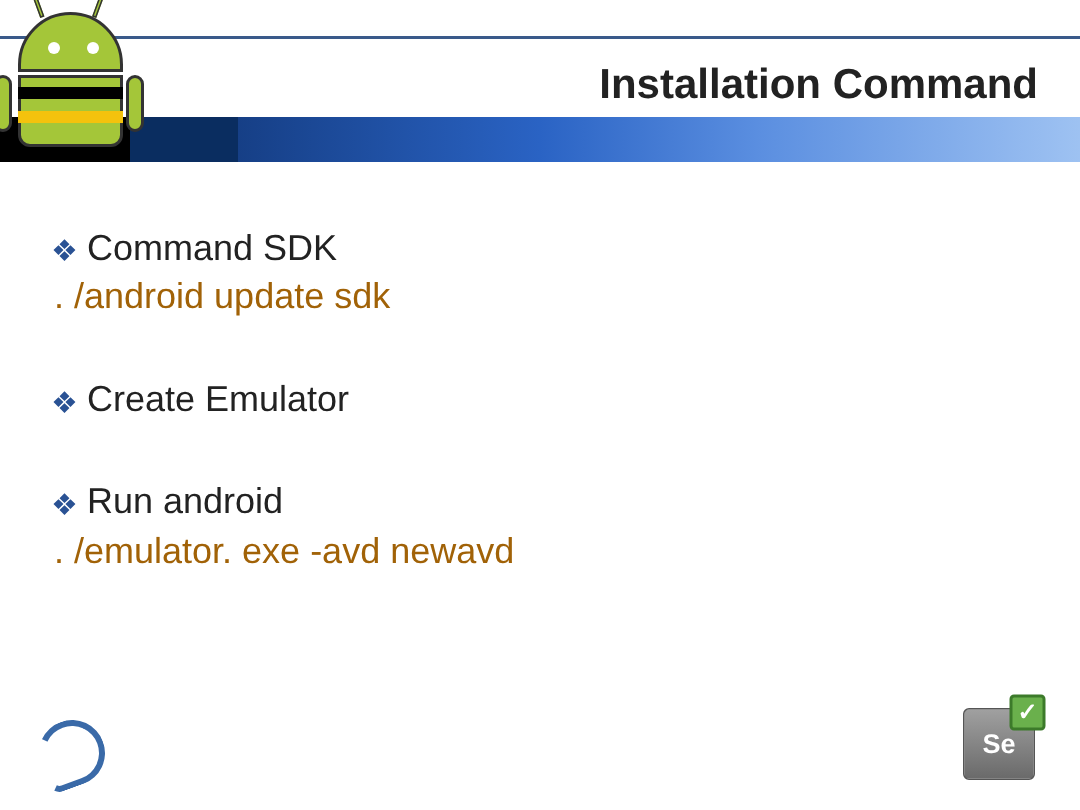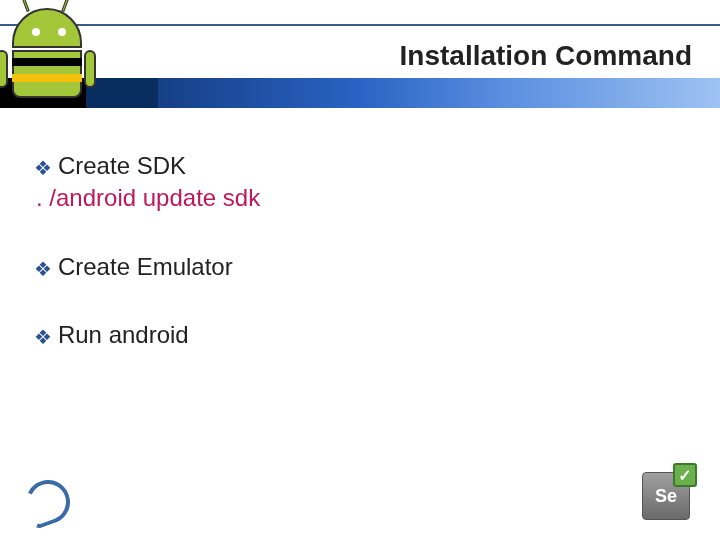--- a/index.html
+++ b/index.html
@@ -119,21 +119,21 @@
   }
   .diamond {
     color: #2a5294;
     font-size: 20px;
     line-height: 1;
     position: relative;
     top: 1px;
   }
   .cmd {
     font-size: 24px;
-    color: #be185d;
+    color: #a16207;
     line-height: 1.35;
     padding-left: 2px;
   }
 
   
   .footer-left {
     position: absolute;
     left: 26px;
     bottom: 16px;
     width: 44px; height: 44px;
@@ -197,37 +197,38 @@
     <div class="title">Installation Command</div>
   </div>
   <div class="stripe"></div>
 </div>
 
 <div class="content">
 
   <div class="section">
     <div class="heading">
       <span class="diamond">❖</span>
-      <span>Create SDK</span>
+      <span>Command SDK</span>
     </div>
     <div class="cmd">. /android update sdk</div>
   </div>
 
   <div class="section">
     <div class="heading">
       <span class="diamond">❖</span>
       <span>Create Emulator</span>
     </div>
   </div>
 
   <div class="section">
     <div class="heading">
       <span class="diamond">❖</span>
       <span>Run android</span>
     </div>
+    <div class="cmd">. /emulator. exe -avd newavd</div>
   </div>
 
 </div>
 
 <div class="footer-left">
   <div class="swirl"></div>
 </div>
 
 <div class="footer-right">
   <div class="se-badge">

